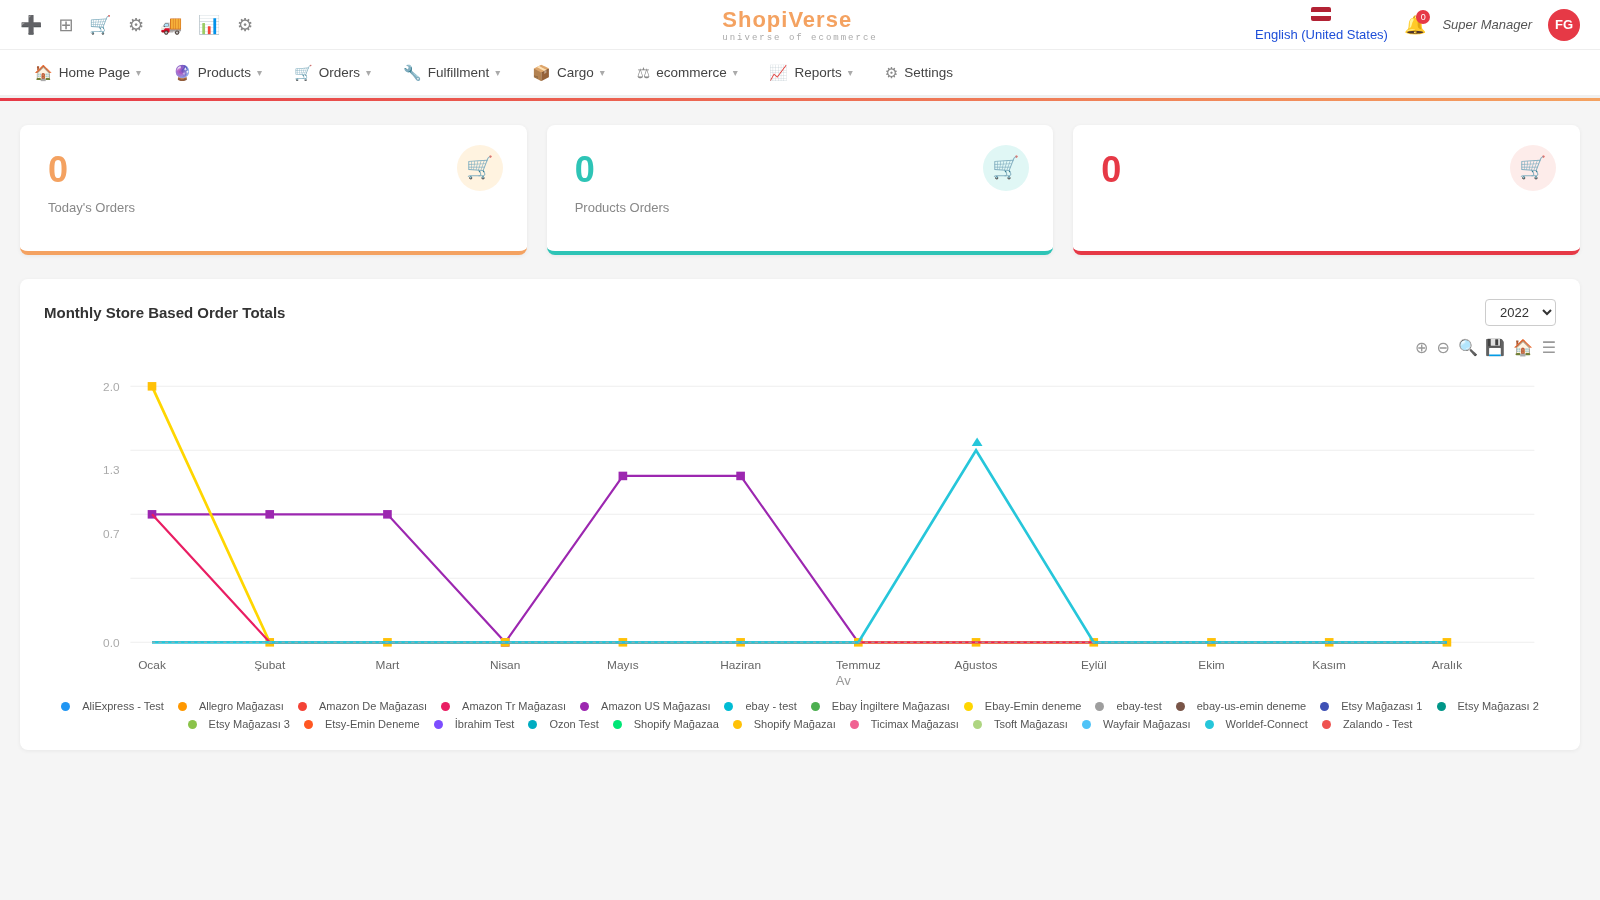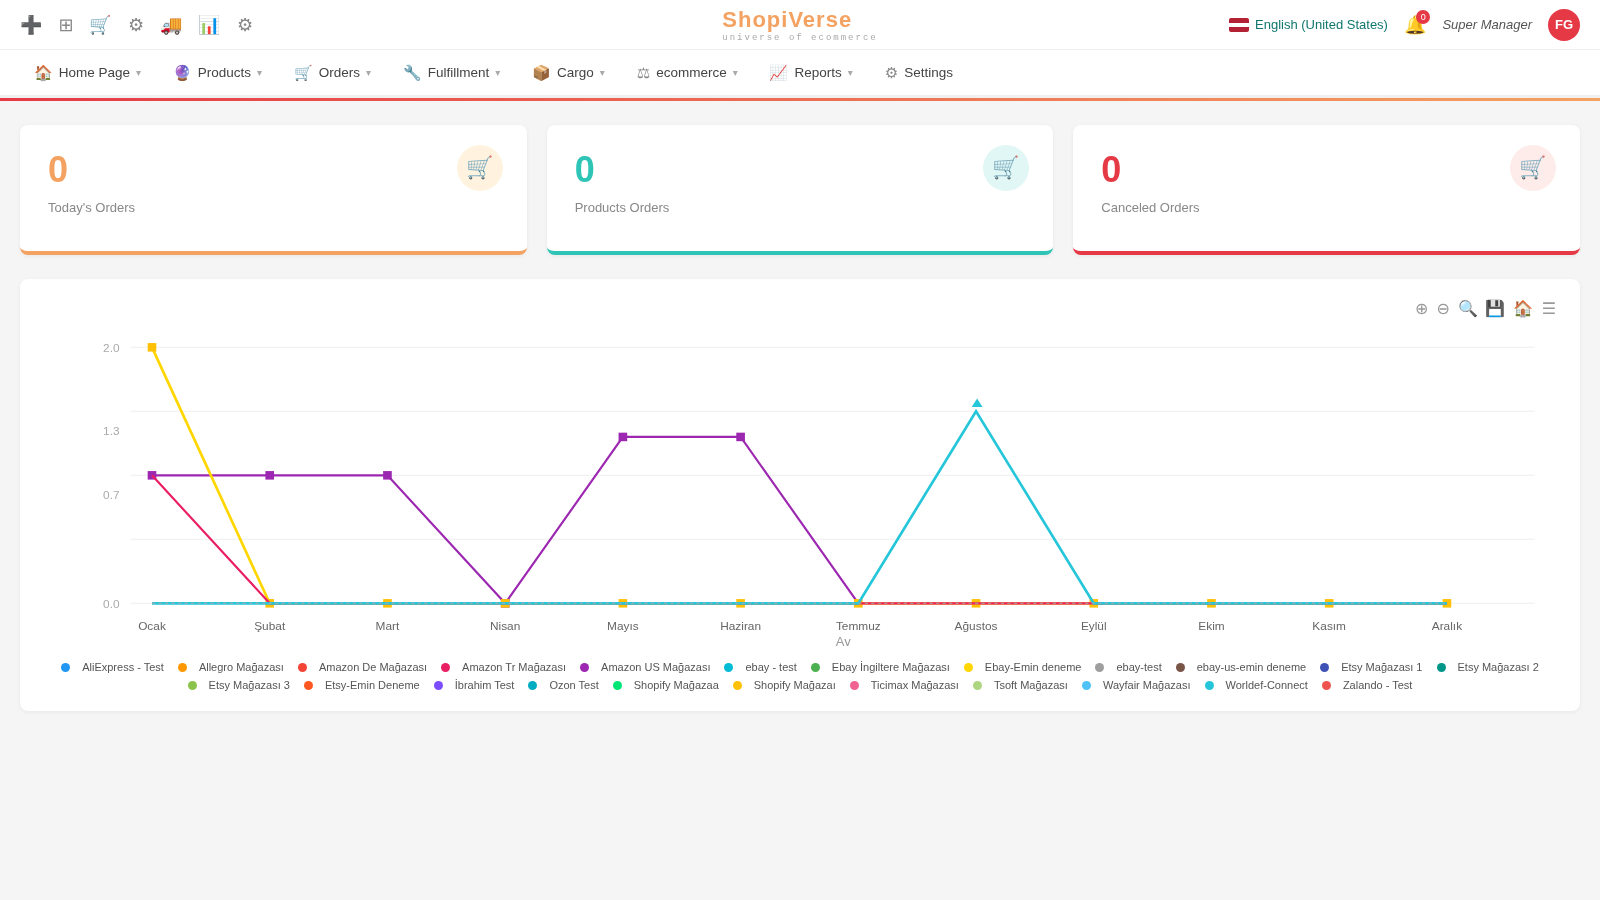--- a/index.html
+++ b/index.html
@@ -22,21 +22,21 @@
       left: 50%;
       transform: translateX(-50%);
       font-size: 22px;
       font-weight: 800;
       color: #e63946;
       letter-spacing: 1px;
     }
     .topbar-logo span { color: #f4a261; }
     .topbar-logo small { display: block; font-size: 9px; color: #aaa; font-weight: 400; text-align: center; letter-spacing: 2px; font-family: Liberation Mono, monospace; }
     .topbar-right { margin-left: auto; display: flex; align-items: center; gap: 16px; }
-    .lang-flag { display: flex; align-items: center; gap: 6px; font-size: 13px; color: #0f766e; }
+    .lang-flag { display: flex; align-items: center; gap: 6px; font-size: 13px; color: #1d4ed8; flex-direction: column; }
     .flag { width: 20px; height: 14px; background: linear-gradient(180deg, #B22234 33%, #fff 33%, #fff 66%, #B22234 66%); border-radius: 2px; position: relative; overflow: hidden; }
     .notif-bell { position: relative; font-size: 18px; color: #888; cursor: pointer; }
     .notif-badge { position: absolute; top: -4px; right: -4px; background: #e63946; color: #fff; border-radius: 50%; width: 14px; height: 14px; font-size: 9px; display: flex; align-items: center; justify-content: center; }
     .user-info { display: flex; flex-direction: column; align-items: flex-end; font-size: 13px; color: #555; font-style: italic; }
     .user-avatar { width: 32px; height: 32px; background: #e63946; border-radius: 50%; color: #fff; font-weight: 700; display: flex; align-items: center; justify-content: center; font-size: 13px; }
 
     
     .navbar {
       background: #fff;
       display: flex;
@@ -228,25 +228,33 @@
       <div class="stat-label">Today's Orders</div>
     </div>
     <div class="stat-card green">
       <div class="stat-icon green">🛒</div>
       <div class="stat-value">0</div>
       <div class="stat-label">Products Orders</div>
     </div>
     <div class="stat-card red">
       <div class="stat-icon red">🛒</div>
       <div class="stat-value">0</div>
-      <div class="stat-label">Canceled Orders</div>
     </div>
   </div>
 
   <div class="chart-section">
+    <div class="chart-header">
+      <span class="chart-title">Monthly Store Based Order Totals</span>
+      <select class="chart-year-select">
+        <option>2022</option>
+        <option>2021</option>
+        <option>2020</option>
+        <option>2023</option>
+      </select>
+    </div>
     <div class="chart-controls">
       <span title="Zoom In">⊕</span>
       <span title="Zoom Out">⊖</span>
       <span title="Search">🔍</span>
       <span title="Download">💾</span>
       <span title="Reset">🏠</span>
       <span title="Menu">☰</span>
     </div>
     <div class="chart-wrapper">
       <svg class="line-chart" viewBox="0 0 1400 300" preserveAspectRatio="none">

